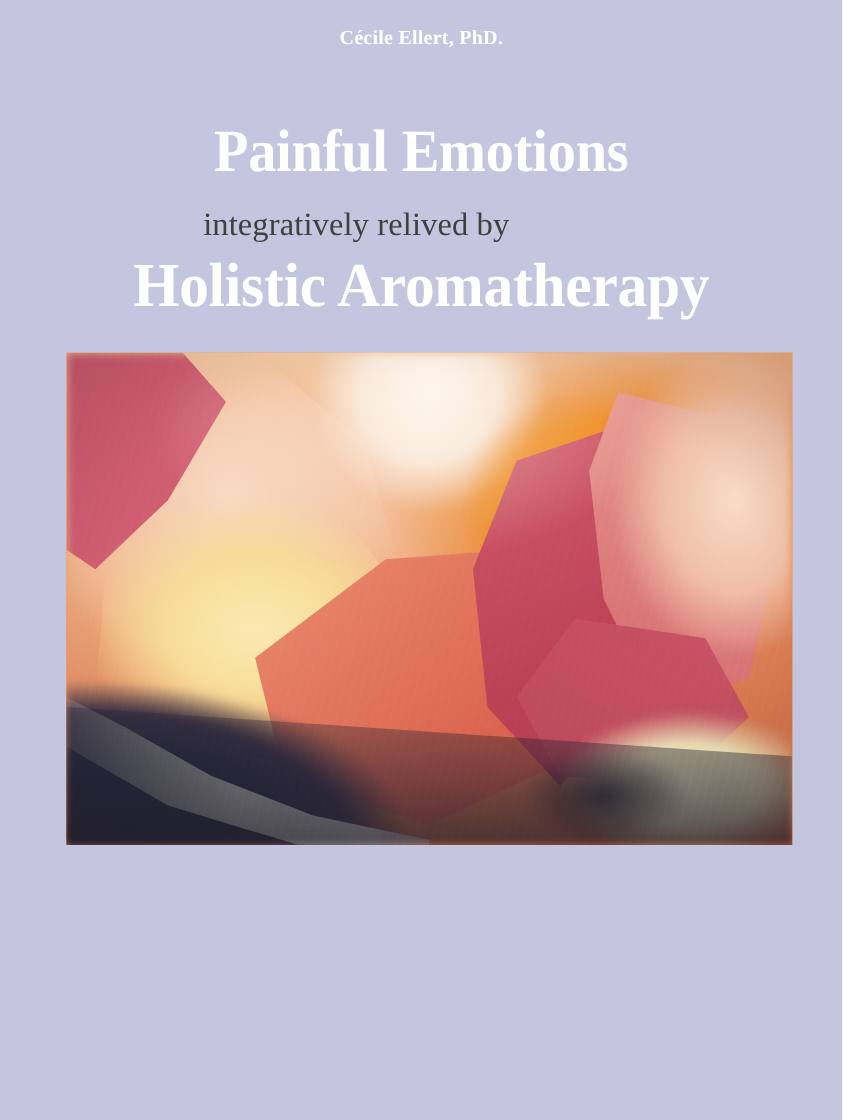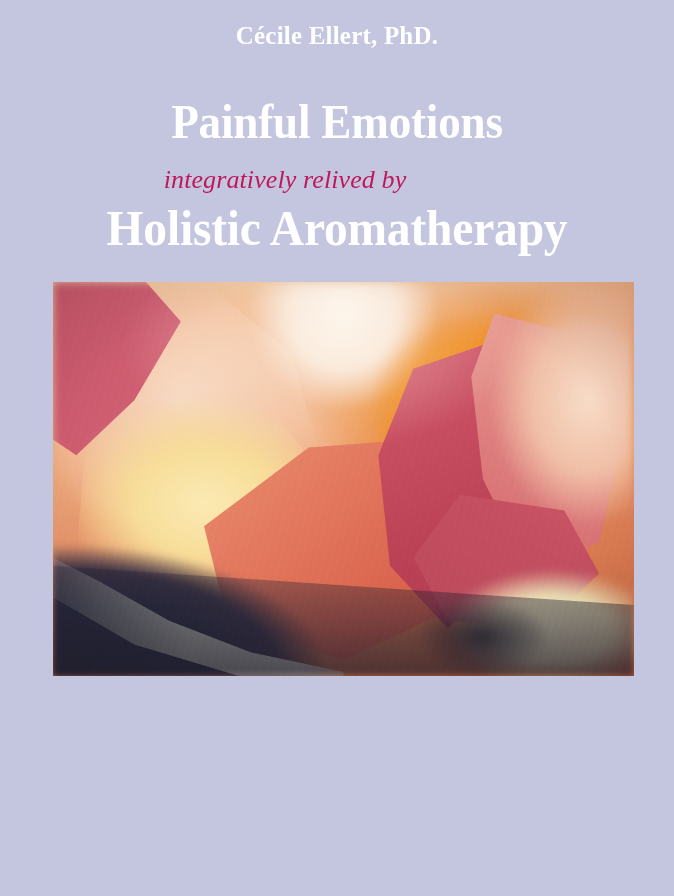--- a/index.html
+++ b/index.html
@@ -25,21 +25,21 @@
     width: 674px;
     height: 282px;
     text-align: center;
   }
 
   .author {
     position: absolute;
     top: 22px;
     left: 0;
     width: 674px;
-    font-size: 25px;
+    font-size: 16px;
     font-weight: bold;
     color: #ffffff;
     letter-spacing: 0.2px;
     line-height: 1.1;
   }
 
   .title-main {
     position: absolute;
     top: 96px;
     left: 0;
@@ -51,23 +51,22 @@
     letter-spacing: -0.2px;
     transform: scaleX(0.94);
   }
 
   .title-connector {
     position: absolute;
     top: 166px;
     left: 0;
     width: 570px;
     font-size: 26px;
-    font-style: italic;
     font-weight: normal;
-    color: #be185d;
+    color: #404040;
     line-height: 1.1;
     letter-spacing: 0.1px;
   }
 
   .title-sub {
     position: absolute;
     top: 200px;
     left: 0;
     width: 674px;
     font-size: 50px;

